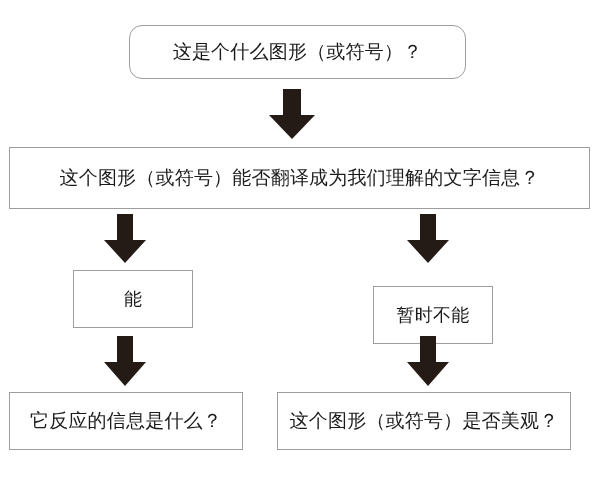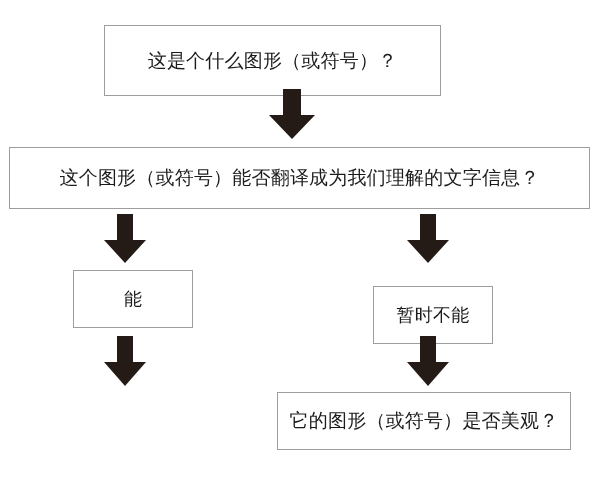--- a/index.html
+++ b/index.html
@@ -35,21 +35,21 @@
   }
   .node-label {
     display: block;
     line-height: 1.15;
     letter-spacing: 0.2px;
     white-space: nowrap;
     color: #1b1b1b;
   }
   
   #node-question-root {
-    left: 104px;  top: 25px;  width: 337px; height: 71px;
+    left: 129px;  top: 25px;  width: 337px; height: 54px; border-radius: 13px;
   }
   #node-question-root .node-label { font-size: 19px; }
 
   #node-question-translate {
     left: 9px;   top: 147px; width: 581px; height: 62px;
   }
   #node-question-translate .node-label { font-size: 19px; }
 
   #node-answer-yes {
     left: 73px;  top: 270px; width: 120px; height: 58px;
@@ -128,18 +128,21 @@
       <polygon points="14,0 30,0 30,26 43,26 22,50 1,26 14,26" fill="#241a16"></polygon>
     </svg>
   </div>
 
   <div class="arrow" id="arrow-no-to-aesthetic">
     <svg viewBox="0 0 44 50" preserveAspectRatio="none" aria-hidden="true">
       <polygon points="14,0 30,0 30,26 43,26 22,50 1,26 14,26" fill="#241a16"></polygon>
     </svg>
   </div>
 
+  <div class="node" id="node-outcome-meaning" style="border-color: rgb(157, 157, 157); background: rgb(255, 255, 255);">
+    <span class="node-label" style="color: rgb(27, 27, 27);">它反应的信息是什么？</span>
+  </div>
 
   <div class="node" id="node-outcome-aesthetic" style="border-color: rgb(157, 157, 157); background: rgb(255, 255, 255);">
-    <span class="node-label" style="color: rgb(27, 27, 27);">它的图形（或符号）是否美观？</span>
+    <span class="node-label" style="color: rgb(27, 27, 27);">这个图形（或符号）是否美观？</span>
   </div>
 
 </div>
 
 </body></html>

